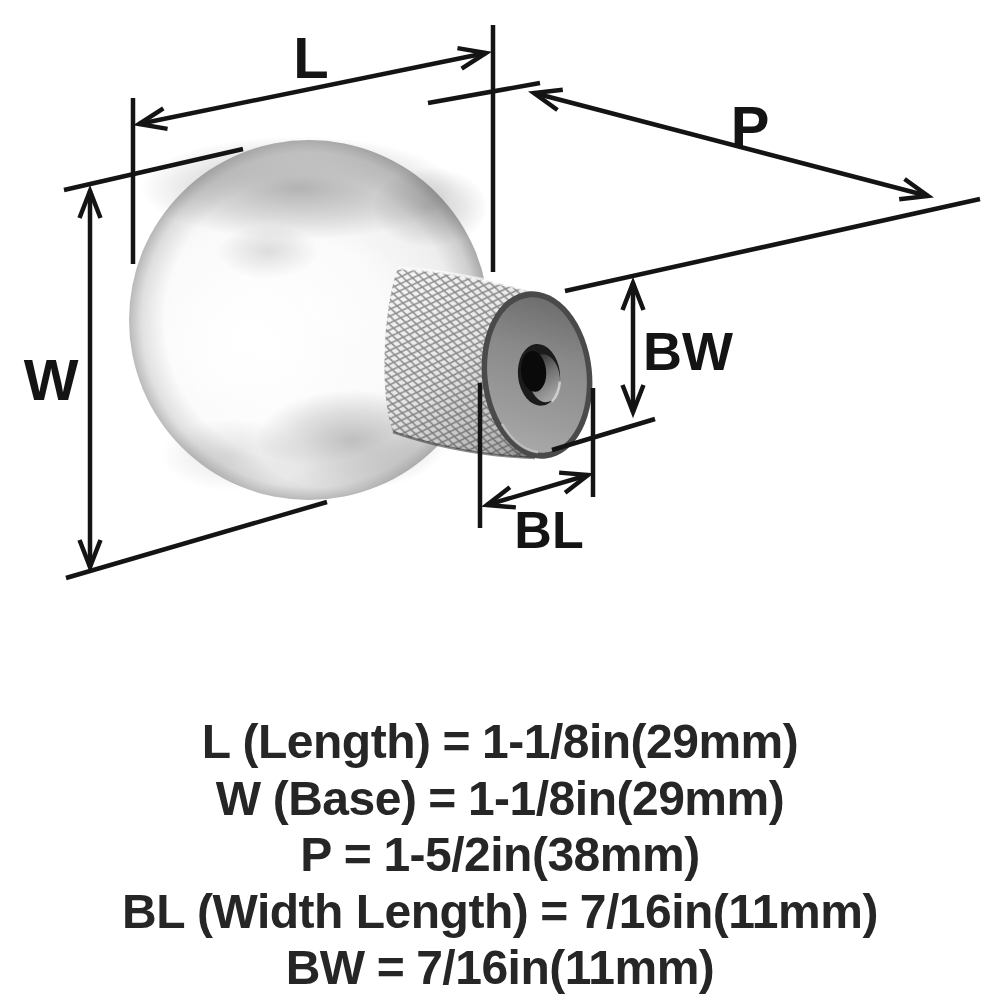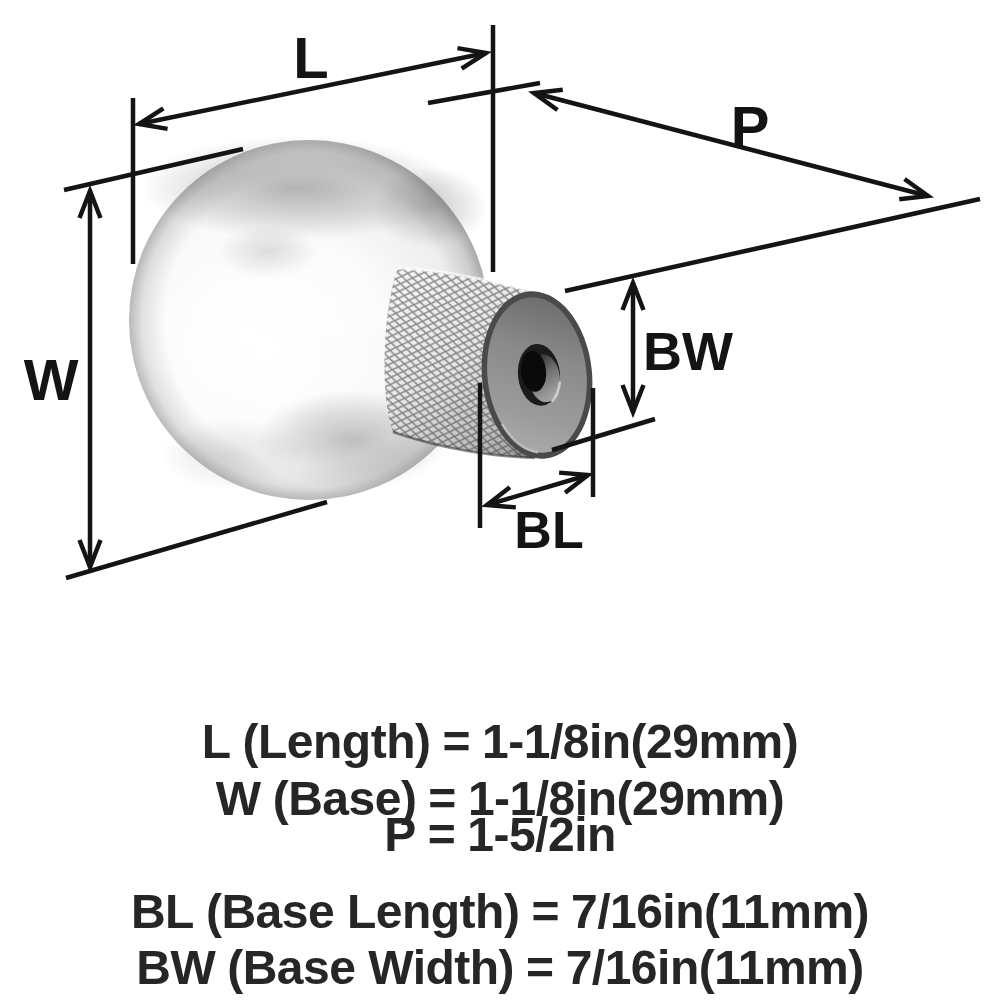--- a/index.html
+++ b/index.html
@@ -149,22 +149,22 @@
   </svg>
 
   <div class="specs">
     <div class="spec-line">
       <span class="b sp">L</span><span class="r sp">(Length)</span><span class="b sp">=</span><span class="b">1-1/8in</span><span class="r">(29mm)</span>
     </div>
     <div class="spec-line">
       <span class="b sp">W</span><span class="r sp">(Base)</span><span class="b sp">=</span><span class="b">1-1/8in</span><span class="r">(29mm)</span>
     </div>
     <div class="spec-line">
-      <span class="b sp">P</span><span class="b sp">=</span><span class="b">1-5/2in</span>
+      <span class="b sp">P</span><span class="b sp">=</span><span class="b">1-5/2in</span><span class="r">(38mm)</span>
     </div>
     <div class="spec-line">
-      <span class="b sp">BL</span><span class="r sp">(Base Length)</span><span class="b sp">=</span><span class="b">7/16in</span><span class="r">(11mm)</span>
+      <span class="b sp">BL</span><span class="r sp">(Width Length)</span><span class="b sp">=</span><span class="b">7/16in</span><span class="r">(11mm)</span>
     </div>
     <div class="spec-line">
-      <span class="b sp">BW</span><span class="r sp">(Base Width)</span><span class="b sp">=</span><span class="b">7/16in</span><span class="r">(11mm)</span>
+      <span class="b sp">BW</span><span class="b sp">=</span><span class="b">7/16in</span><span class="r">(11mm)</span>
     </div>
   </div>
 </div>
 
 </body></html>

